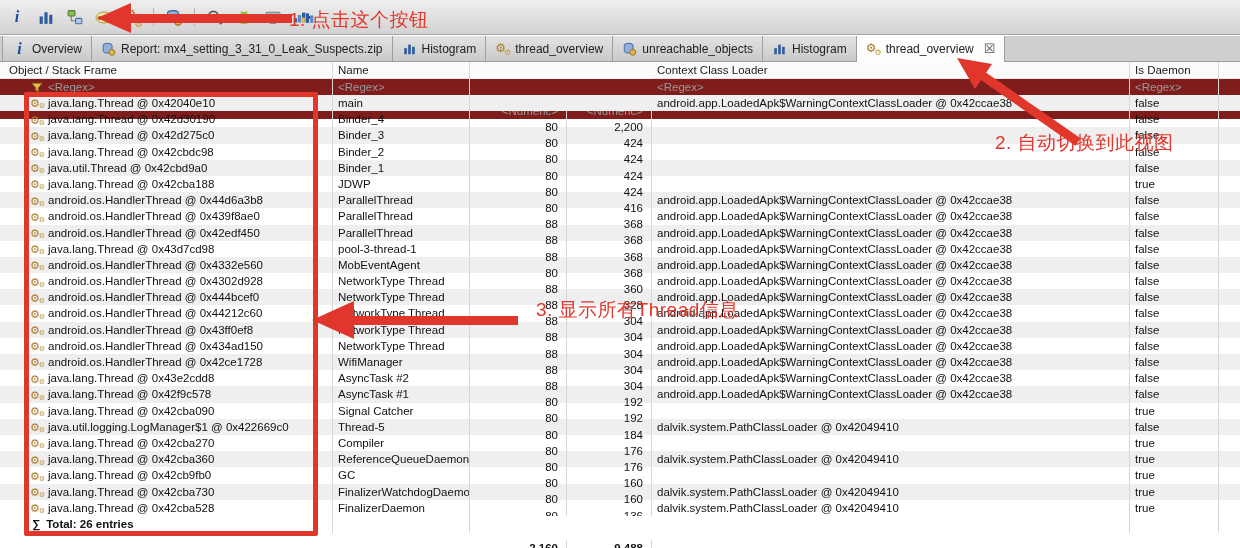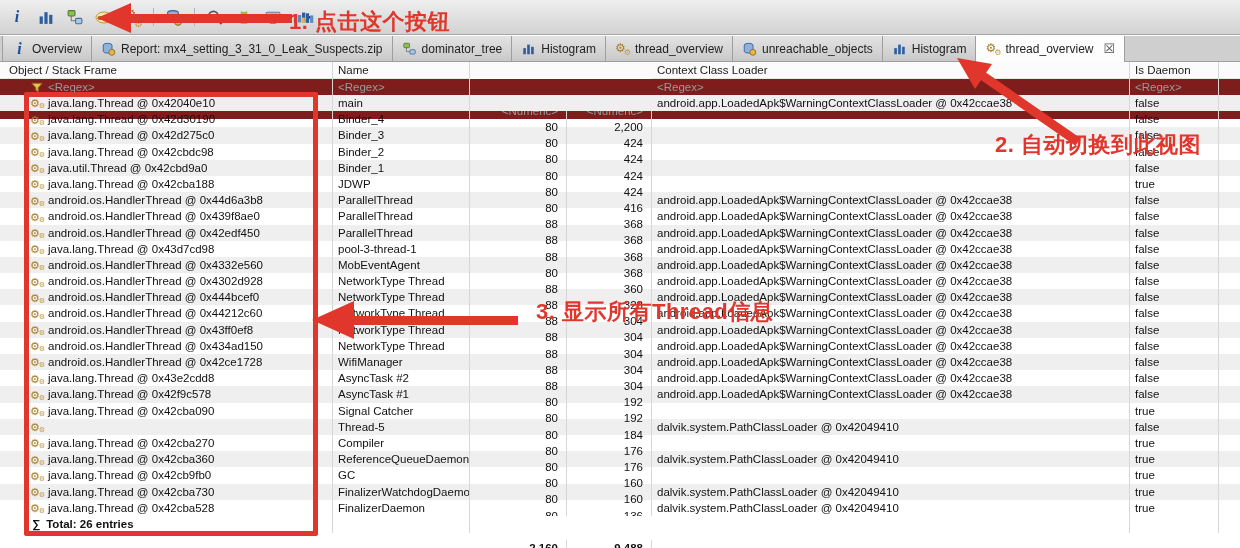--- a/index.html
+++ b/index.html
@@ -53,21 +53,21 @@
   .row .c0{padding-left:30px;}
   .trow{position:absolute;left:0;top:516px;width:1188px;background:#fff;border-bottom:1px solid #cfcfcf;}
   .trow .c{height:17px;line-height:17px;font-weight:bold;}
   .trow .c0{padding-left:32px;}
   .sigma{font-weight:bold;margin-right:6px;}
 
   
   .red-rect{position:absolute;left:24px;top:92px;width:284px;height:434px;
     border:5px solid #e0362c;border-radius:2px;pointer-events:none;z-index:5;}
   .overlay{position:absolute;left:0;top:0;width:1240px;height:548px;pointer-events:none;z-index:6;}
-  .note{position:absolute;color:#e0362c;font-weight:bold;font-size:22px;letter-spacing:0.5px;
+  .note{position:absolute;color:#e0362c;font-weight:normal;font-size:19px;letter-spacing:0.5px;
     white-space:nowrap;z-index:7;pointer-events:none;}
   #note1{left:289px;top:7px;}
   #note2{left:967px;top:130px;margin-left:28px;}
   #note3{left:536px;top:297px;}
   .mini-ic{position:absolute;left:299px;top:8px;z-index:4;}
 </style>
 </head>
 <body>
 
 <div class="screen">
@@ -149,30 +149,20 @@
       </div>
       <div class="tab">
         <span class="ic ic-db small">
           <svg viewBox="0 0 16 16">
             <ellipse cx="7" cy="3.6" rx="5" ry="2.1" fill="#8fb1de" stroke="#39609b"></ellipse>
             <path d="M2 3.6 v7 a5 2.1 0 0 0 10 0 v-7" fill="#8fb1de" stroke="#39609b"></path>
             <circle cx="11.8" cy="11.8" r="3.4" fill="#e2b64c" stroke="#8a6d1d"></circle>
           </svg>
         </span>
         <span>Report: mx4_setting_3_31_0_Leak_Suspects.zip</span>
-      </div>
-      <div class="tab">
-        <span class="ic ic-tree small">
-          <svg viewBox="0 0 16 16">
-            <path d="M4.5 6.5 v4.5 h4" stroke="#777" fill="none"></path>
-            <rect x="1.5" y="1.5" width="6.5" height="5" rx="1" fill="#8cc152" stroke="#55792f"></rect>
-            <rect x="8.5" y="8.8" width="6" height="5" rx="1" fill="#a8c8ea" stroke="#4a6f9d"></rect>
-          </svg>
-        </span>
-        <span>dominator_tree</span>
       </div>
       <div class="tab">
         <span class="ic ic-bars small">
           <svg viewBox="0 0 16 16">
             <rect x="2" y="7" width="3" height="7" fill="#2d5d9f"></rect>
             <rect x="6.5" y="3" width="3" height="11" fill="#2d5d9f"></rect>
             <rect x="11" y="5.5" width="3" height="8.5" fill="#2d5d9f"></rect>
           </svg>
         </span>
         <span>Histogram</span>
@@ -474,21 +464,21 @@
         <div class="c c2 num"><span>80</span></div>
         <div class="c c3 num"><span>184</span></div>
         <div class="c c4"><span></span></div>
         <div class="c c5"><span>true</span></div>
         <div class="c cf"></div>
       </div>
       <div class="grid row">
         <div class="c c0"><span class="ic ic-gears row-ic">
             <span class="gear-big">⚙</span>
             <span class="gear-small">⚙</span>
-          </span></div>
+          </span><span>java.util.logging.LogManager$1 @ 0x422669c0</span></div>
         <div class="c c1"><span>Thread-5</span></div>
         <div class="c c2 num"><span>80</span></div>
         <div class="c c3 num"><span>176</span></div>
         <div class="c c4"><span>dalvik.system.PathClassLoader @ 0x42049410</span></div>
         <div class="c c5"><span>false</span></div>
         <div class="c cf"></div>
       </div>
       <div class="grid row">
         <div class="c c0"><span class="ic ic-gears row-ic">
             <span class="gear-big">⚙</span>

